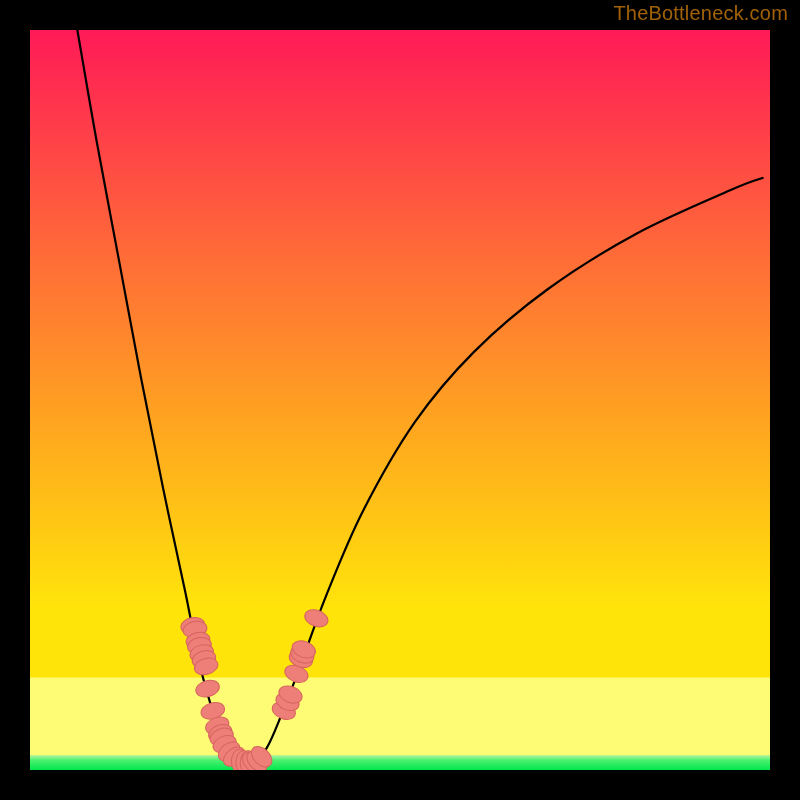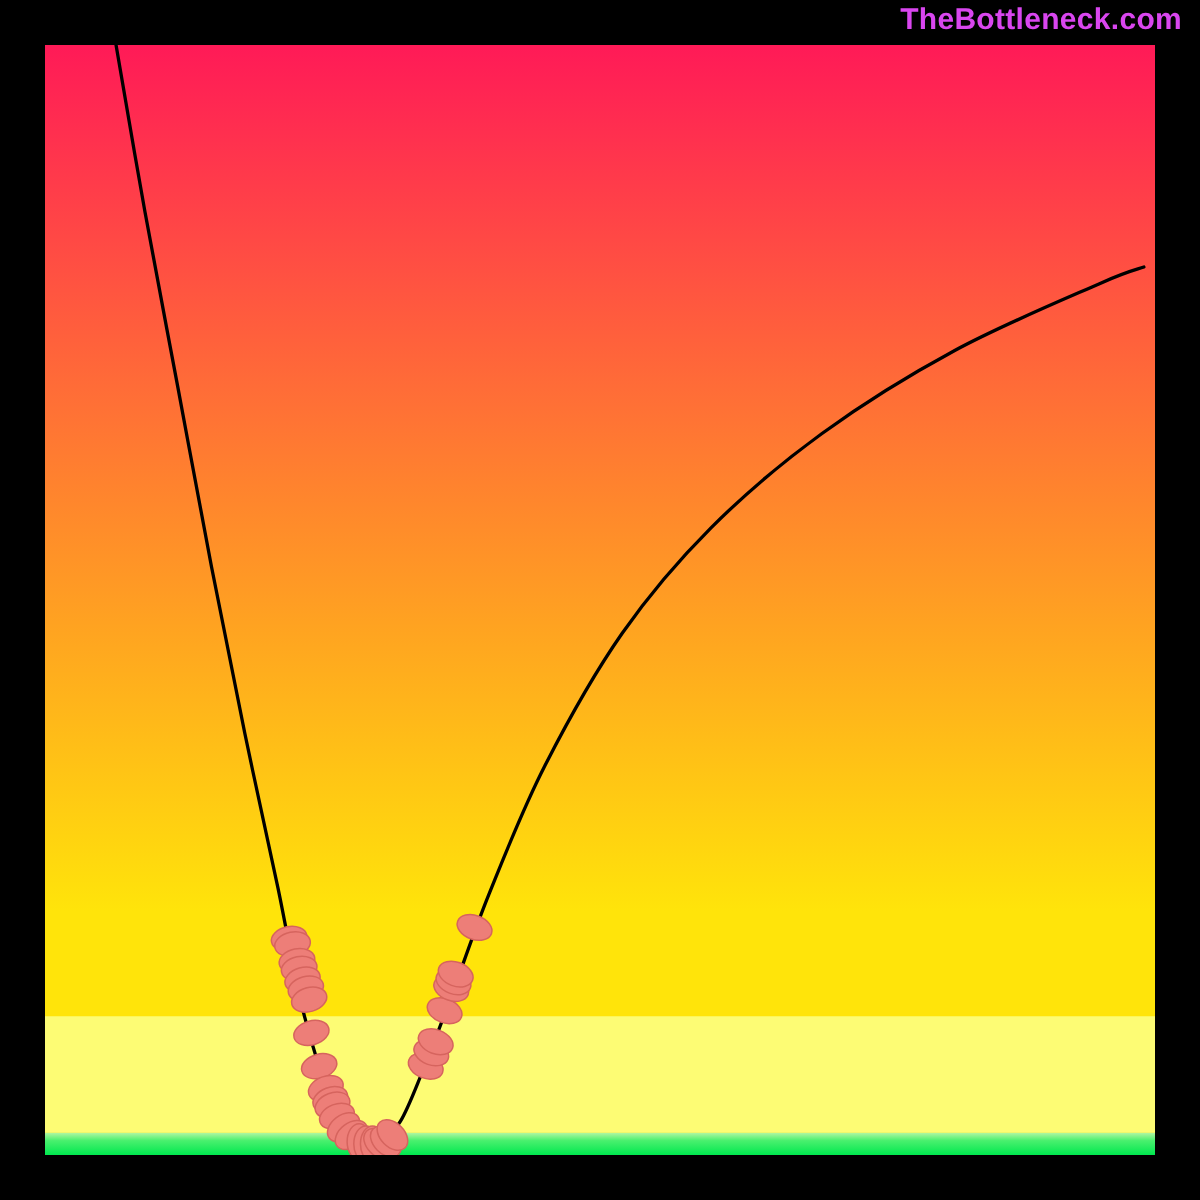--- a/index.html
+++ b/index.html
@@ -13,23 +13,23 @@
   }
   .stage {
     position: relative;
     width: 800px;
     height: 800px;
   }
   .watermark {
     position: absolute;
     top: 2px;
     right: 12px;
-    color: #d946ef;
+    color: #a16207;
     font-size: 20px;
-    font-weight: 700;
+    font-weight: 400;
     letter-spacing: 0.2px;
     z-index: 10;
   }
   svg {
     display: block;
   }
 </style>
 </head>
 <body>
 

